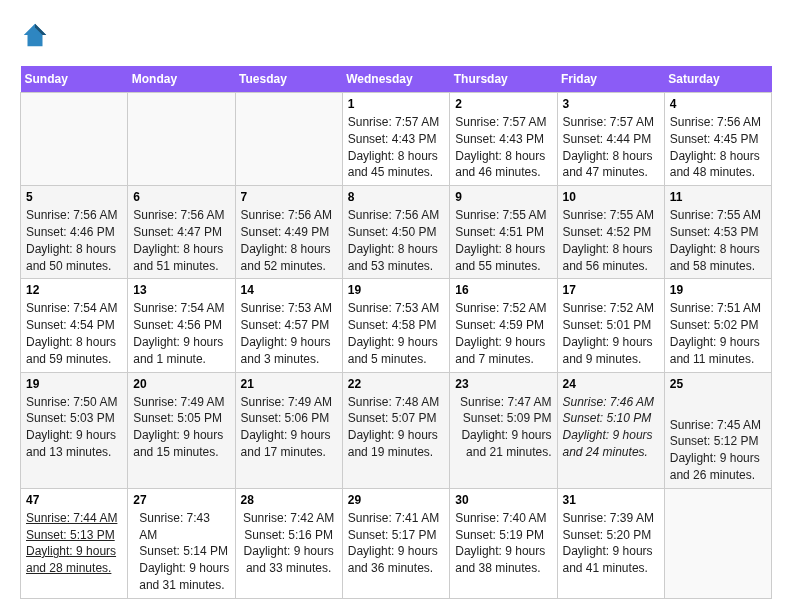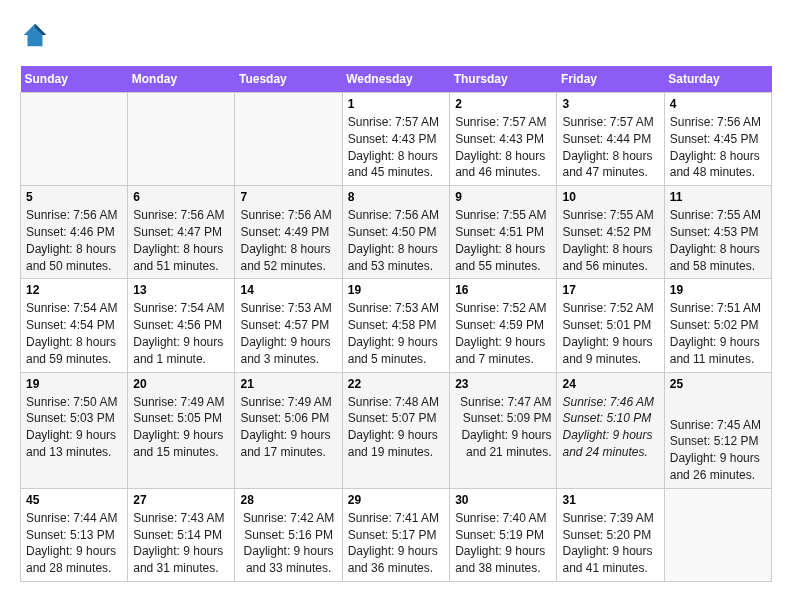--- a/index.html
+++ b/index.html
@@ -293,29 +293,29 @@
         <td>
           <span class="day-num">25</span>
           <div class="day-detail" style="white-space: pre-line; margin-top: 26px;">Sunrise: 7:45 AM
 Sunset: 5:12 PM
 Daylight: 9 hours
 and 26 minutes.</div>
         </td>
       </tr>
       <tr>
         <td>
-          <span class="day-num">45</span>
-          <div class="day-detail" style="white-space: pre-line;">Sunrise: 7:44 AM
+          <span class="day-num">47</span>
+          <div class="day-detail" style="white-space: pre-line; text-decoration: underline;">Sunrise: 7:44 AM
 Sunset: 5:13 PM
 Daylight: 9 hours
 and 28 minutes.</div>
         </td>
         <td>
           <span class="day-num">27</span>
-          <div class="day-detail" style="white-space: pre-line;">Sunrise: 7:43 AM
+          <div class="day-detail" style="white-space: pre-line; margin-left: 6px;">Sunrise: 7:43 AM
 Sunset: 5:14 PM
 Daylight: 9 hours
 and 31 minutes.</div>
         </td>
         <td>
           <span class="day-num">28</span>
           <div class="day-detail" style="white-space: pre-line; text-align: center;">Sunrise: 7:42 AM
 Sunset: 5:16 PM
 Daylight: 9 hours
 and 33 minutes.</div>

